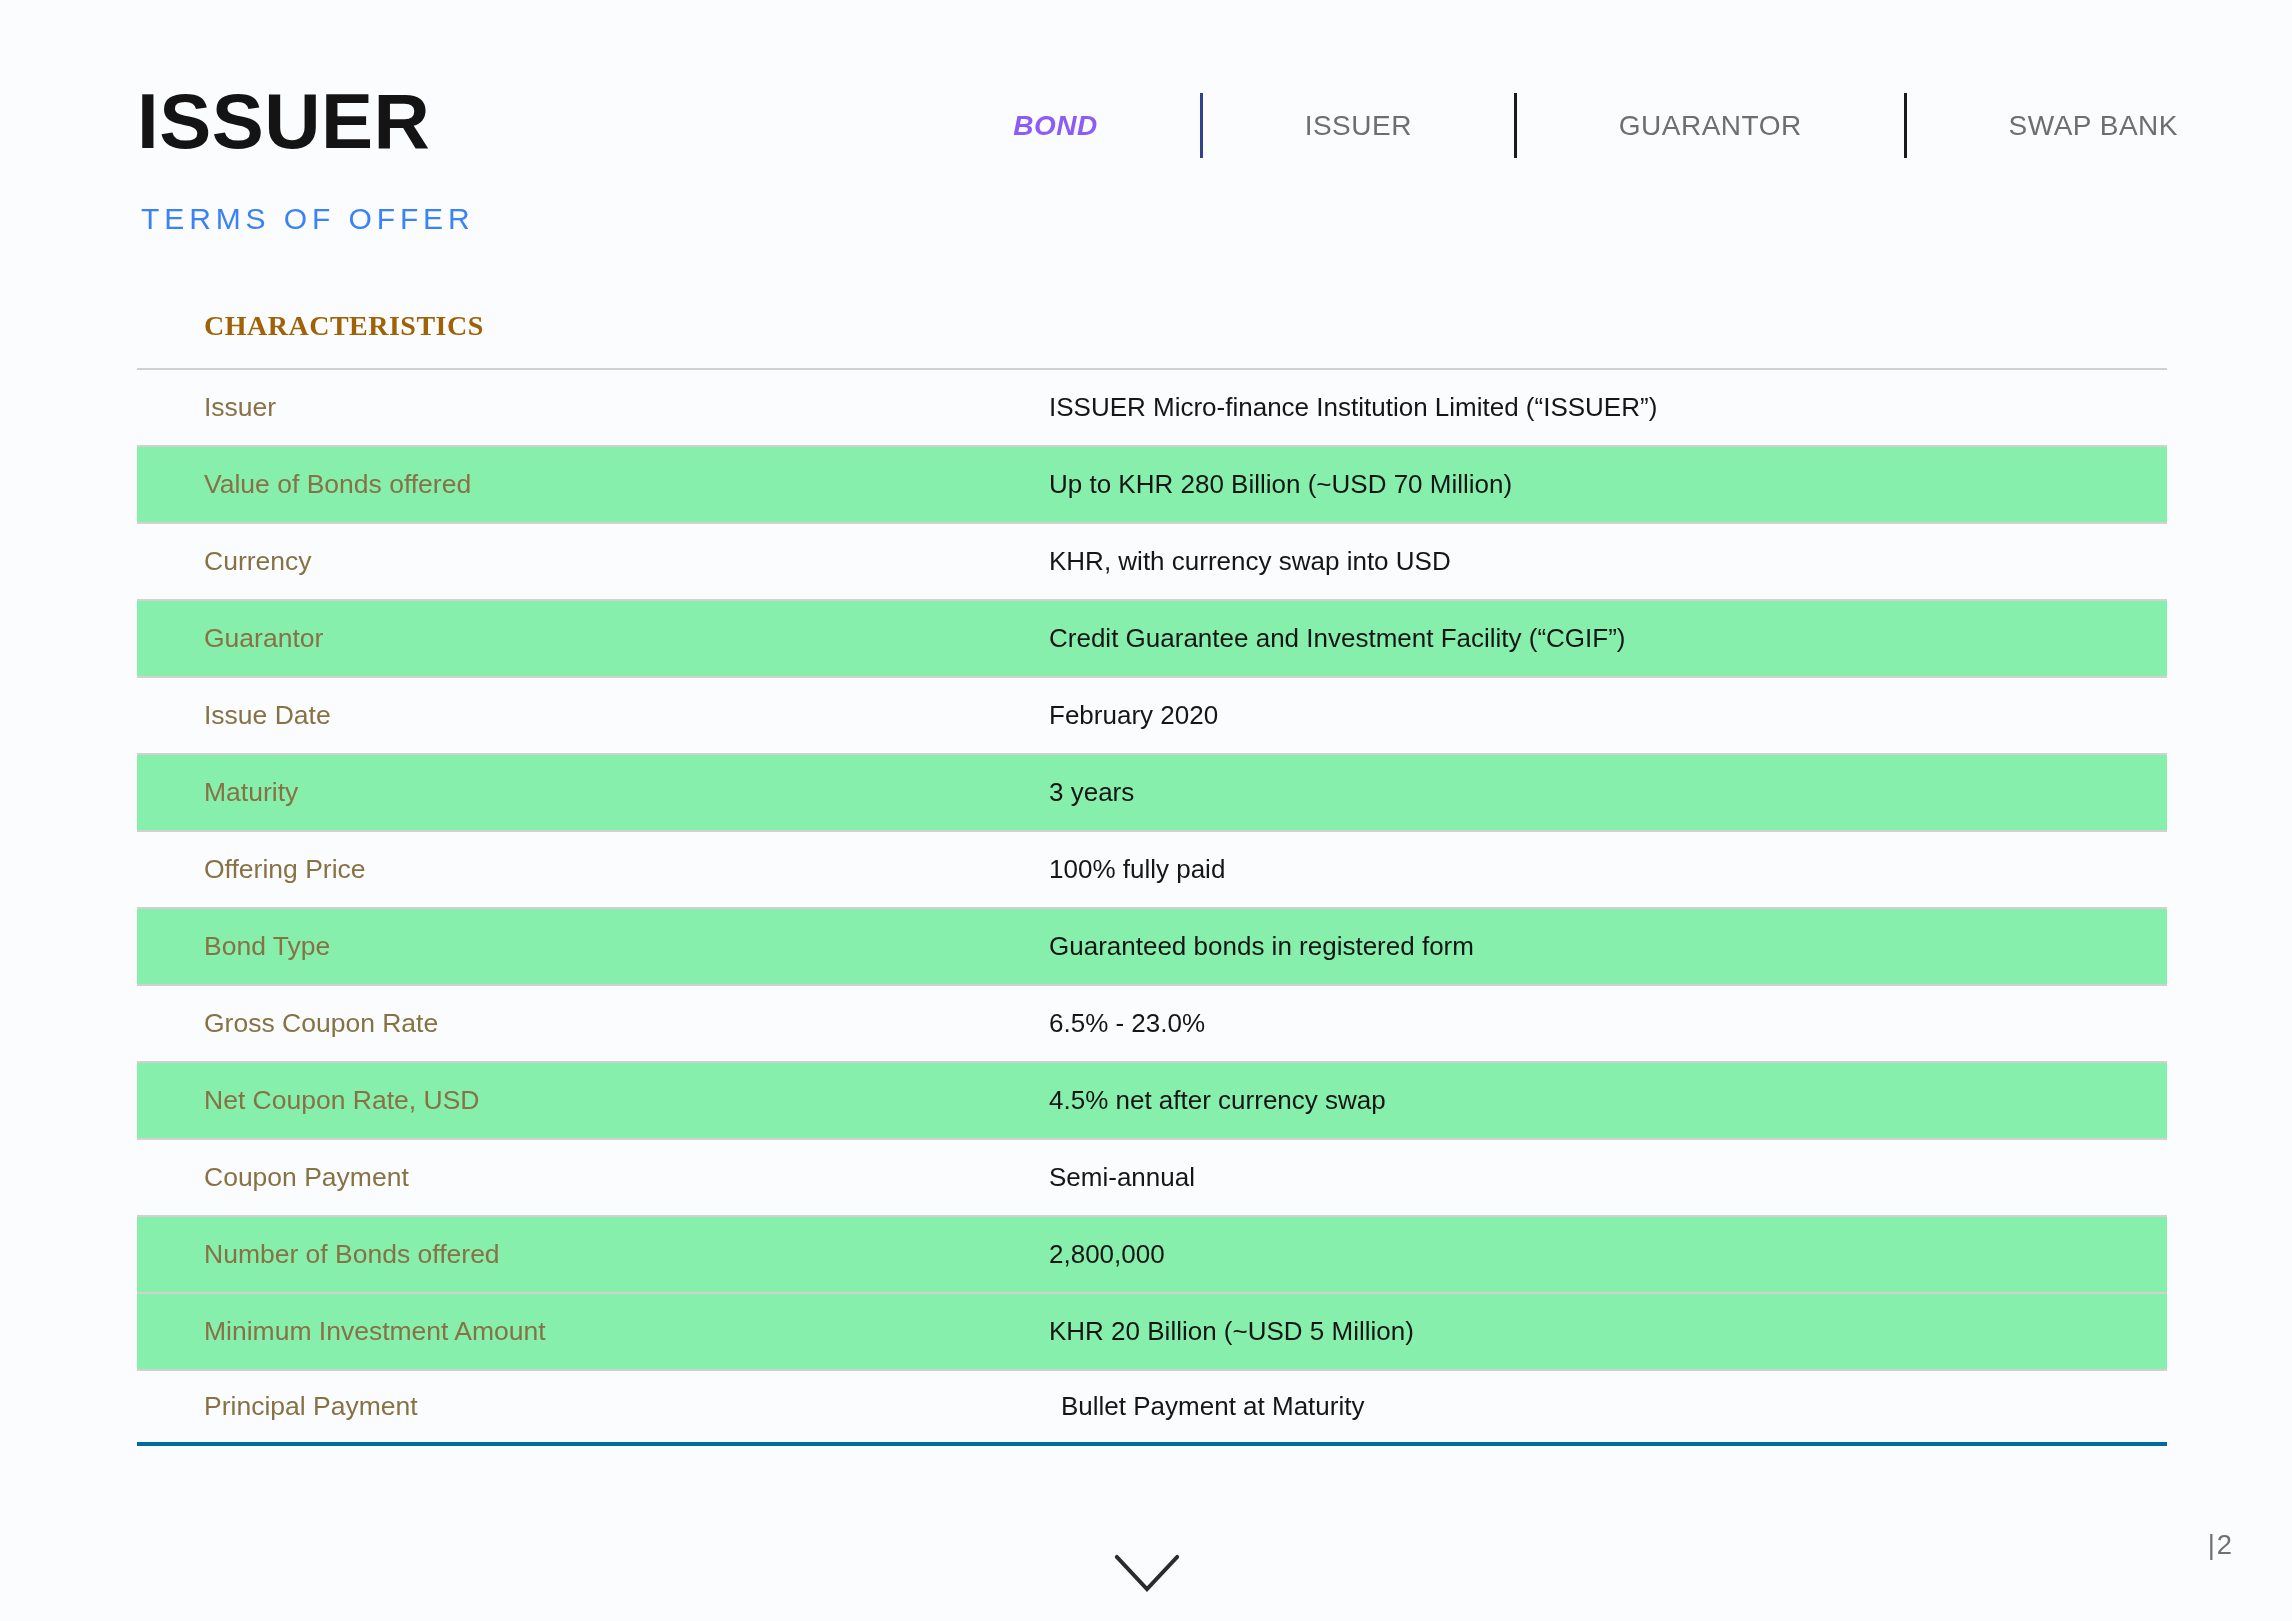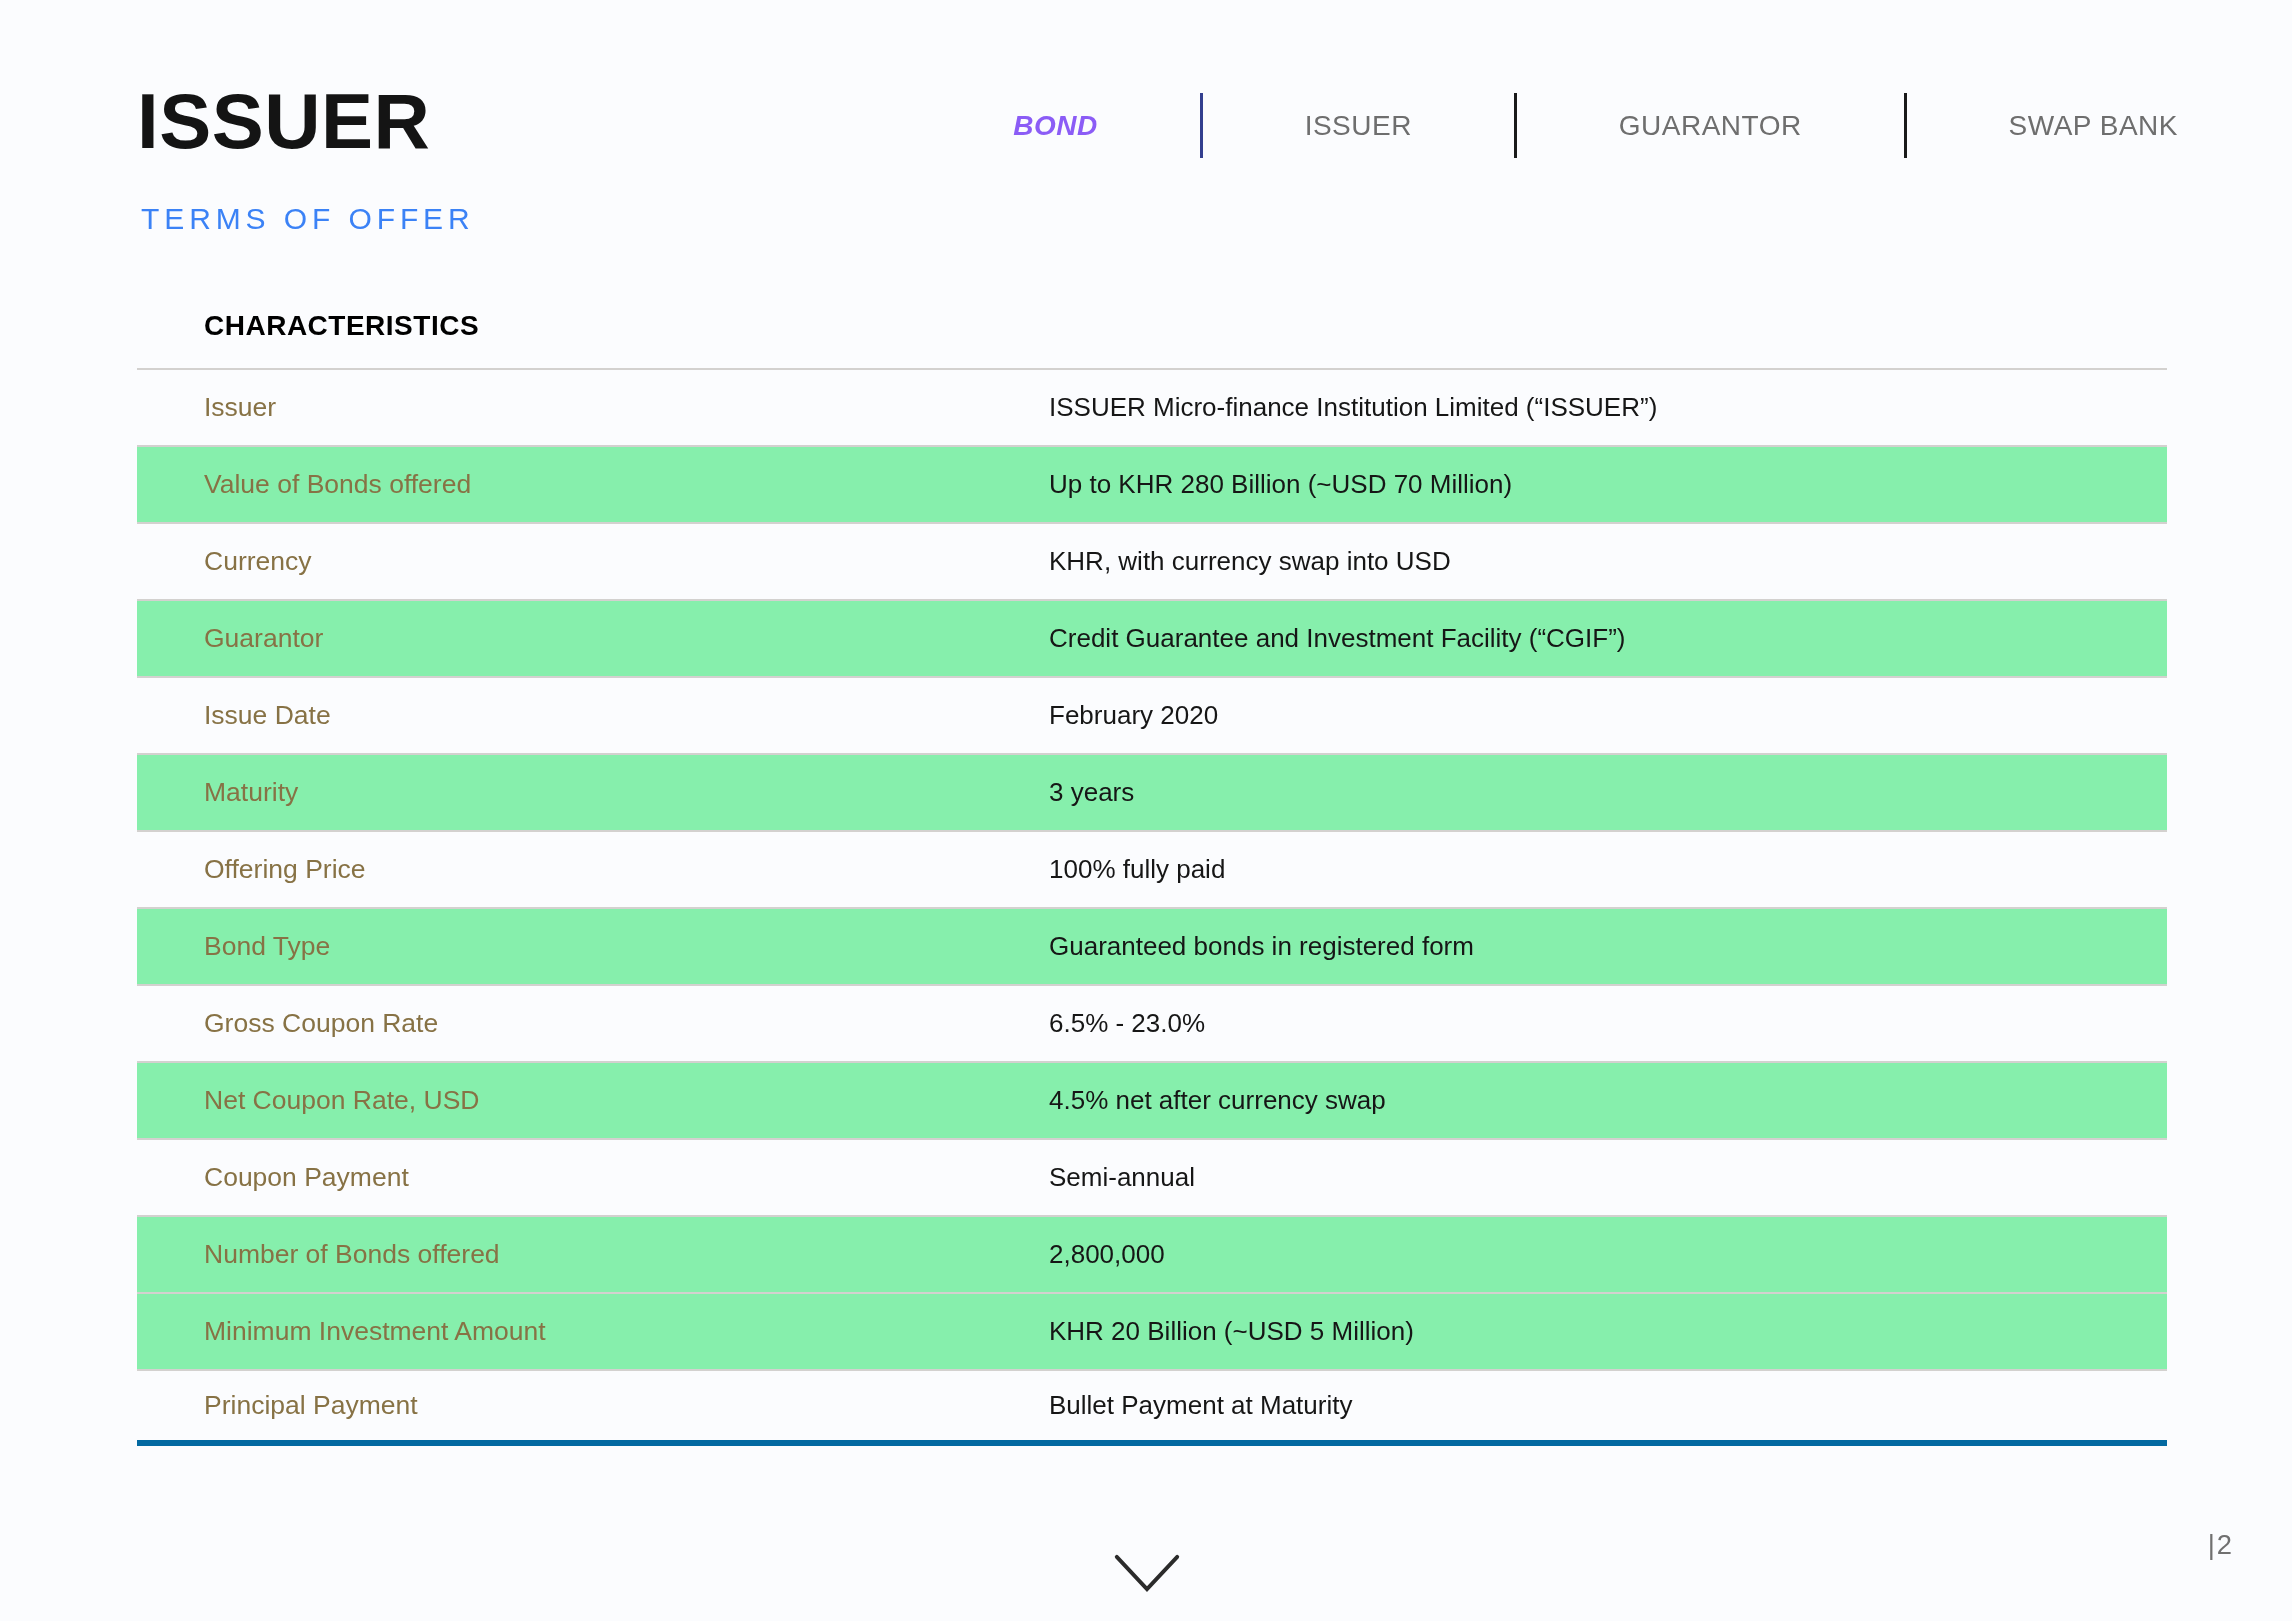--- a/index.html
+++ b/index.html
@@ -41,33 +41,34 @@
   }
   .nav-divider.navy { background: #333f8f; }
 
   
   .table {
     position: absolute; left: 137px; top: 304px; width: 2030px;
   }
   .t-header {
     height: 64px; box-sizing: border-box;
     padding-left: 67px; padding-top: 5.9px;
-    font-size: 28px; font-weight: 700; color: #000000;
+    font-size: 28px; font-weight: 700; color: #a16207;
     letter-spacing: 0.5px;
+    font-family: Liberation Serif, serif;
   }
   .row {
     display: grid; grid-template-columns: 845px 1fr;
     align-items: center;
     height: 77px; box-sizing: border-box;
     padding-left: 67px;
     border-top: 2px solid #d3d1cf;
     background: transparent;
   }
   .row.alt { background: #86efac; }
-  .row:last-child { border-bottom: 6px solid #0369a1; }
+  .row:last-child { border-bottom: 4px solid #0369a1; gap: 12px; }
   .row .label { font-size: 26.5px; color: #877245; }
   .row .value { font-size: 26px; color: #161616; }
 
   
   .chevron {
     position: absolute; left: 50%; top: 1554px;
     transform: translateX(-50%);
     width: 67px; height: 39px; cursor: pointer;
   }
   .page-number {

